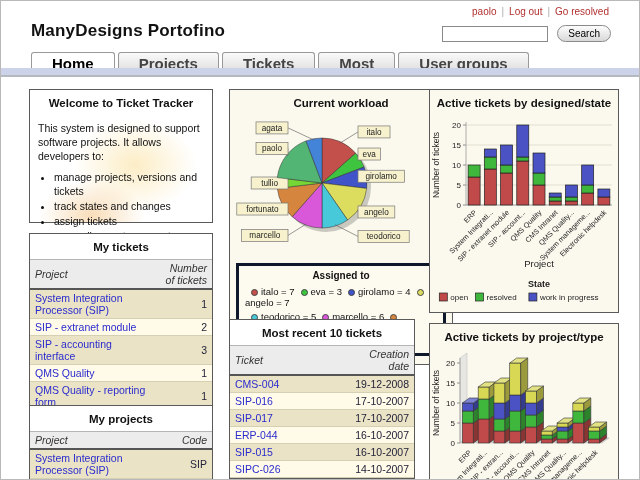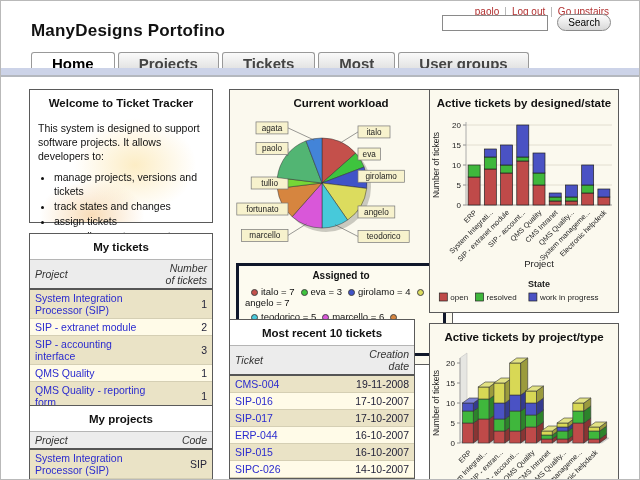--- a/index.html
+++ b/index.html
@@ -4,21 +4,21 @@
 <style>
   html,body{margin:0;padding:0;background:#fff;}
   *{box-sizing:border-box;}
   .screen{position:relative;width:640px;height:480px;overflow:hidden;background:#fff;
           border:1px solid #b9b9b9;font-family:"Liberation Sans",sans-serif;color:#111;}
   
   .topbar{position:absolute;top:5px;right:30px;font-size:10px;}
   .topbar a{color:#b23030;text-decoration:none;cursor:pointer;}
   .topbar .sep{color:#aaa;padding:0 5px;}
   .apptitle{position:absolute;left:30px;top:20px;font-size:17px;font-weight:bold;margin:0;letter-spacing:.2px;}
-  .searchbox{position:absolute;top:12px;right:28px;}
+  .searchbox{position:absolute;top:23px;right:28px;}
   .searchbox input{width:106px;height:16px;border:1px solid #8a8a8a;font-size:10px;vertical-align:middle;padding:0 3px;}
   .searchbox button{height:17px;margin-left:5px;border:1px solid #8a8a8a;border-radius:9px;
        background:linear-gradient(#fdfdfd,#d8d8d8);font-size:10px;padding:0 10px;cursor:pointer;vertical-align:middle;
        font-family:"Liberation Sans",sans-serif;}
   
   .tabs{position:absolute;left:30px;top:51px;white-space:nowrap;}
   .tab{display:inline-block;padding:2px 20px 3px;border:1px solid #999;border-bottom:none;border-radius:3px 3px 0 0;
        background:linear-gradient(#fafafa,#d9d9d9);font-size:15px;font-weight:bold;color:#444;margin-right:3px;cursor:pointer;}
   .tab.active{background:#fff;color:#000;}
   .tabstrip{position:absolute;left:0;right:0;top:67px;height:9px;background:#ccd3e8;border-bottom:2px solid #b4b8bf;}
@@ -53,21 +53,21 @@
   .pielegend .dot{display:inline-block;width:7px;height:7px;border-radius:50%;border:1px solid #444;
                   vertical-align:-1px;margin:0 3px 0 6px;}
   svg text{font-family:"Liberation Sans",sans-serif;}
 </style>
 </head>
 <body>
 
 <div class="screen">
 
   <div class="topbar">
-    <a>paolo</a><span class="sep">|</span><a>Log out</a><span class="sep">|</span><a>Go upstairs</a>
+    <a>paolo</a><span class="sep">|</span><a>Log out</a><span class="sep">|</span><a>Go resolved</a>
   </div>
 
   <h1 class="apptitle">ManyDesigns Portofino</h1>
 
   <div class="searchbox">
     <input type="text" value="" style="">
     <button>Search</button>
   </div>
 
   <div class="tabs" id="tabs"><span class="tab active">Home</span><span class="tab">Projects</span><span class="tab">Tickets</span><span class="tab">Most</span><span class="tab">User groups</span></div>
@@ -207,21 +207,21 @@
     <table class="dtable">
       <thead>
           <tr>
         <th>Ticket</th>
         <th class="num" style="width:72px;">Creation date</th>
       </tr>
         </thead>
       <tbody id="recent-tickets-body">
           <tr>
             <td><a>CMS-004</a></td>
-            <td class="num">19-11-2008</td>
+            <td class="num">19-12-2008</td>
           </tr>
           <tr>
             <td><a>SIP-016</a></td>
             <td class="num">17-10-2007</td>
           </tr>
           <tr>
             <td><a>SIP-017</a></td>
             <td class="num">17-10-2007</td>
           </tr>
           <tr>

